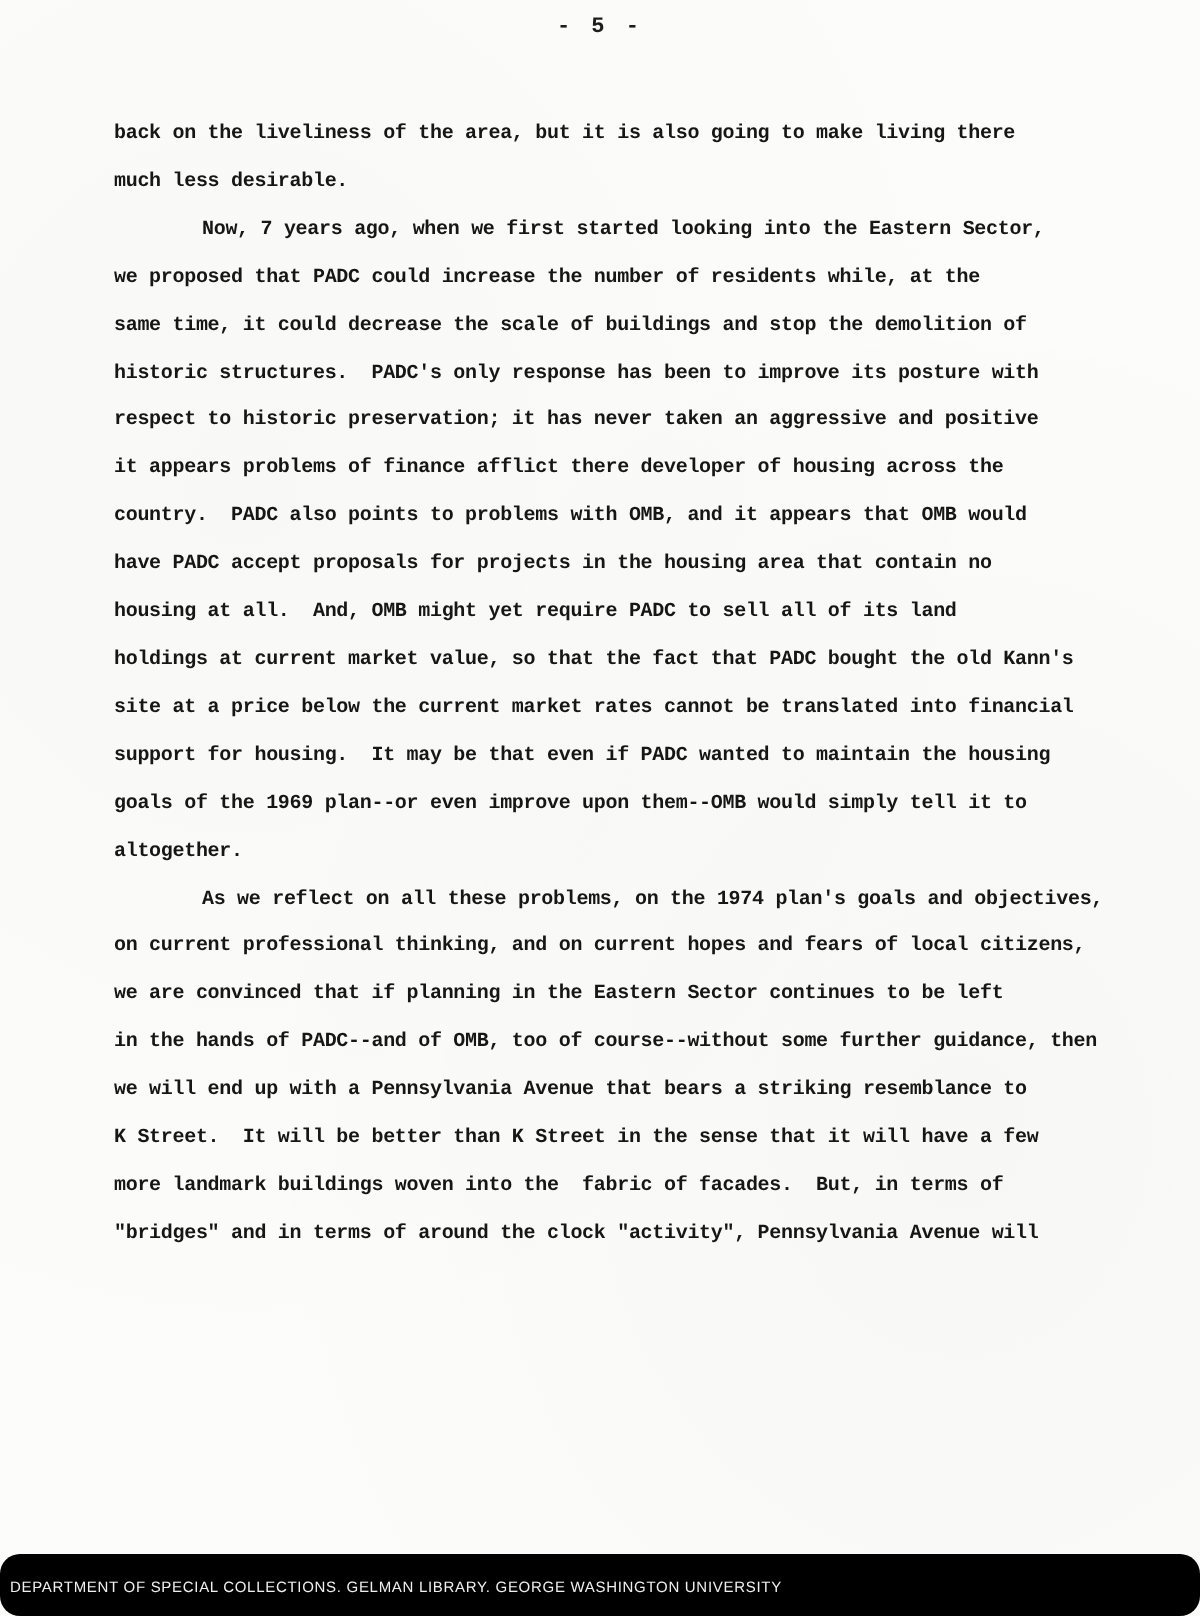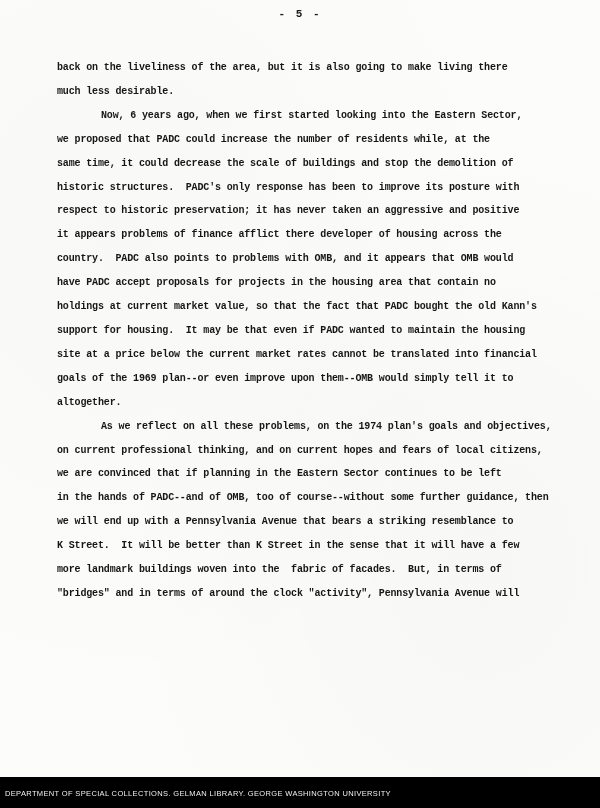--- a/index.html
+++ b/index.html
@@ -53,20 +53,21 @@
   .doc-line.indent {
     padding-left: 44px;
   }
   .footer-bar {
     position: absolute;
     left: 0;
     right: 0;
     bottom: 0;
     height: 31px;
     background: #000000;
+    border-radius: 10px;
   }
   .footer-text {
     position: absolute;
     left: 5px;
     top: 12px;
     color: #efefef;
     font-family: "Liberation Sans", "DejaVu Sans", sans-serif;
     font-size: 7.5px;
     letter-spacing: 0.35px;
     white-space: nowrap;
@@ -77,31 +78,32 @@
 
 <div class="page">
   <div class="page-number">- 5 -</div>
 
   <div class="doc-body">
       <div>
         <div class="doc-line">back on the liveliness of the area, but it is also going to make living there</div>
         <div class="doc-line">much less desirable.</div>
       </div>
       <div>
-        <div class="doc-line indent">Now, 6 years ago, when we first started looking into the Eastern Sector,</div>
+        <div class="doc-line indent">Now, 7 years ago, when we first started looking into the Eastern Sector,</div>
         <div class="doc-line">we proposed that PADC could increase the number of residents while, at the</div>
         <div class="doc-line">same time, it could decrease the scale of buildings and stop the demolition of</div>
         <div class="doc-line">historic structures.  PADC's only response has been to improve its posture with</div>
         <div class="doc-line">respect to historic preservation; it has never taken an aggressive and positive</div>
         <div class="doc-line">it appears problems of finance afflict there developer of housing across the</div>
         <div class="doc-line">country.  PADC also points to problems with OMB, and it appears that OMB would</div>
         <div class="doc-line">have PADC accept proposals for projects in the housing area that contain no</div>
+        <div class="doc-line">housing at all.  And, OMB might yet require PADC to sell all of its land</div>
         <div class="doc-line">holdings at current market value, so that the fact that PADC bought the old Kann's</div>
+        <div class="doc-line">site at a price below the current market rates cannot be translated into financial</div>
         <div class="doc-line">support for housing.  It may be that even if PADC wanted to maintain the housing</div>
-        <div class="doc-line">site at a price below the current market rates cannot be translated into financial</div>
         <div class="doc-line">goals of the 1969 plan--or even improve upon them--OMB would simply tell it to</div>
         <div class="doc-line">altogether.</div>
       </div>
       <div>
         <div class="doc-line indent">As we reflect on all these problems, on the 1974 plan's goals and objectives,</div>
         <div class="doc-line">on current professional thinking, and on current hopes and fears of local citizens,</div>
         <div class="doc-line">we are convinced that if planning in the Eastern Sector continues to be left</div>
         <div class="doc-line">in the hands of PADC--and of OMB, too of course--without some further guidance, then</div>
         <div class="doc-line">we will end up with a Pennsylvania Avenue that bears a striking resemblance to</div>
         <div class="doc-line">K Street.  It will be better than K Street in the sense that it will have a few</div>

